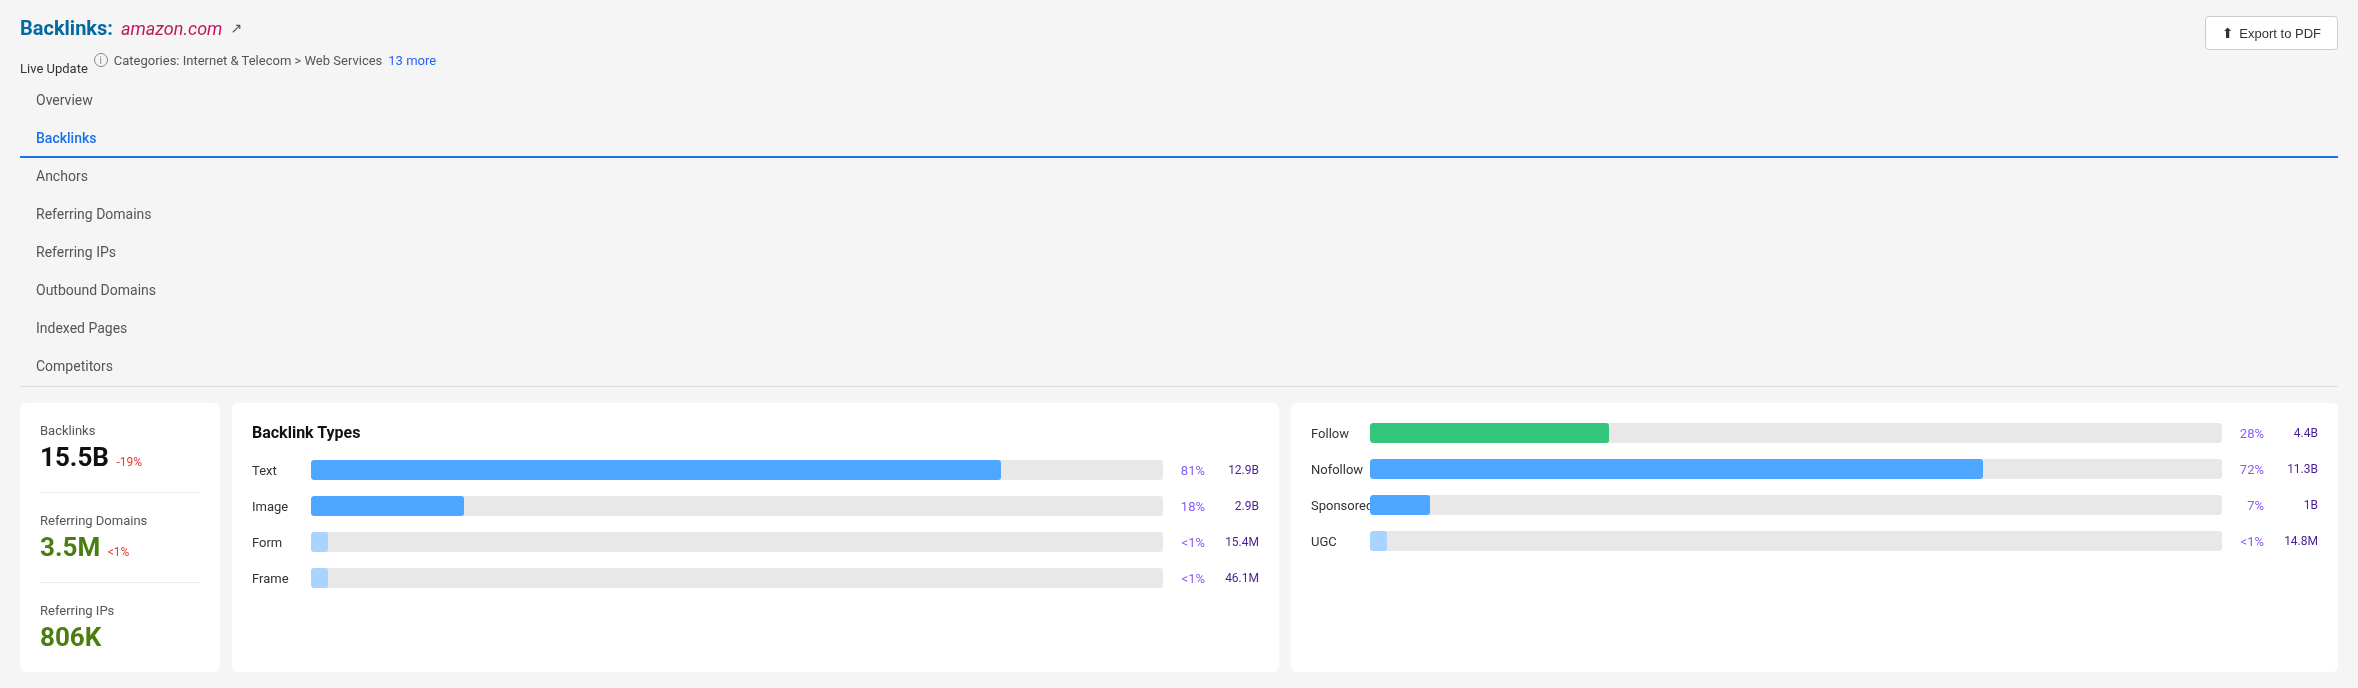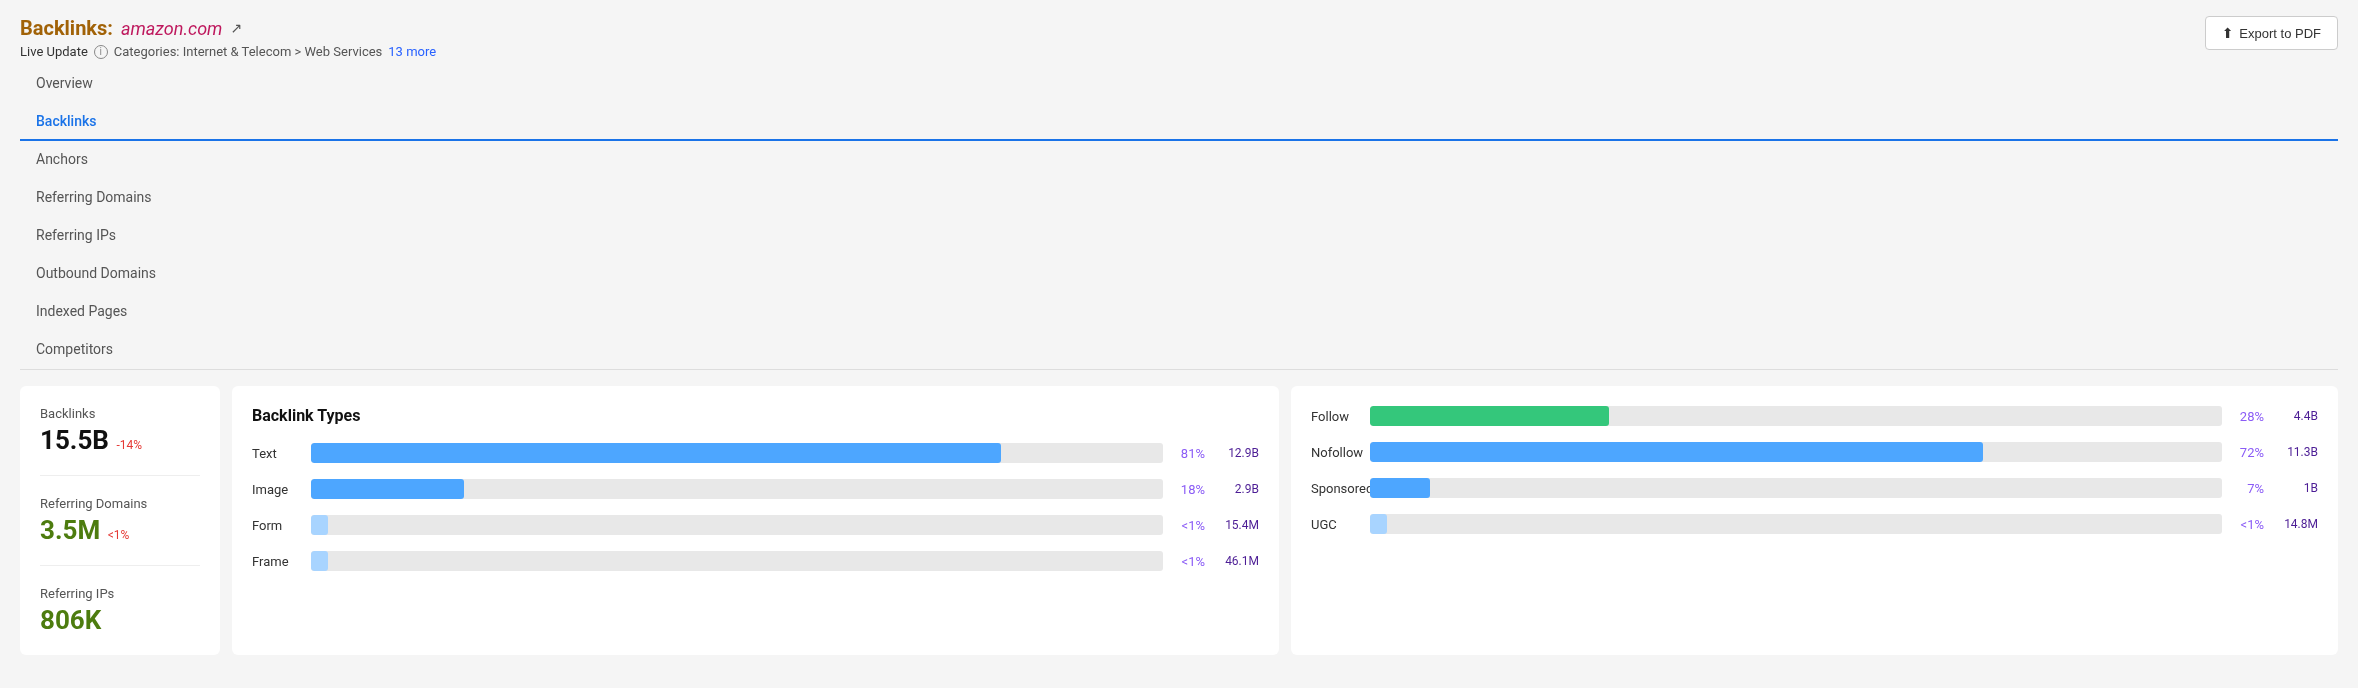--- a/index.html
+++ b/index.html
@@ -23,21 +23,21 @@
     .header-left {}
     .title-row {
       display: flex;
       align-items: center;
       gap: 8px;
       margin-bottom: 4px;
     }
     .title-text {
       font-size: 20px;
       font-weight: 700;
-      color: #a16207;
+      color: #0369a1;
     }
     .title-domain {
       font-size: 18px;
       font-weight: 400;
       color: #be185d;
       font-style: italic;
     }
     .external-link-icon {
       color: #555;
       font-size: 14px;
@@ -45,20 +45,21 @@
     .subtitle-row {
       display: flex;
       align-items: center;
       gap: 6px;
       font-size: 13px;
       color: #555;
     }
     .live-update {
       font-size: 13px;
       color: #333;
+      margin-top: 17px;
     }
     .info-icon {
       display: inline-flex;
       align-items: center;
       justify-content: center;
       width: 14px;
       height: 14px;
       border-radius: 50%;
       border: 1px solid #888;
       font-size: 10px;
@@ -238,21 +239,21 @@
     <div class="tab">Competitors</div>
   </div>
 
   <div class="content-area">
 
     <div class="stats-panel">
       <div class="stat-block">
         <div class="stat-label">Backlinks</div>
         <div>
           <span class="stat-value">15.5B</span>
-          <span class="stat-change">-14%</span>
+          <span class="stat-change">-19%</span>
         </div>
       </div>
       <div class="stat-block">
         <div class="stat-label">Referring Domains</div>
         <div>
           <span class="stat-value blue">3.5M</span>
           <span class="stat-change" style="color:#e53935;">&lt;1%</span>
         </div>
       </div>
       <div class="stat-block">

